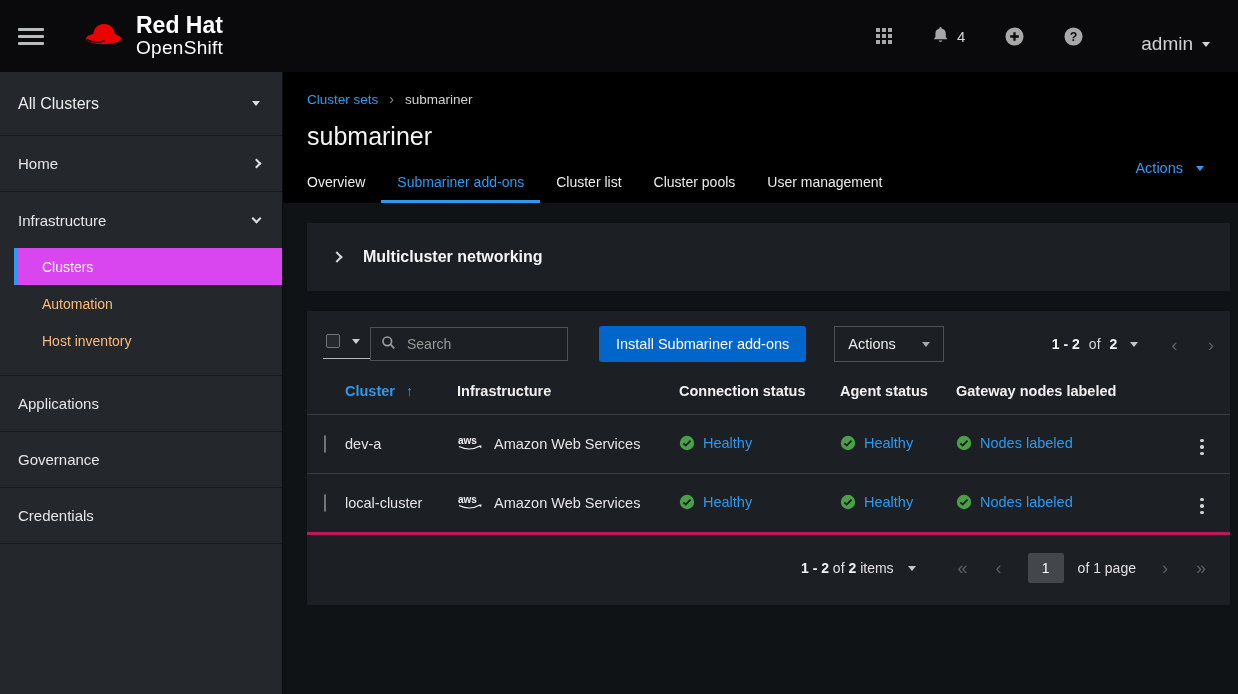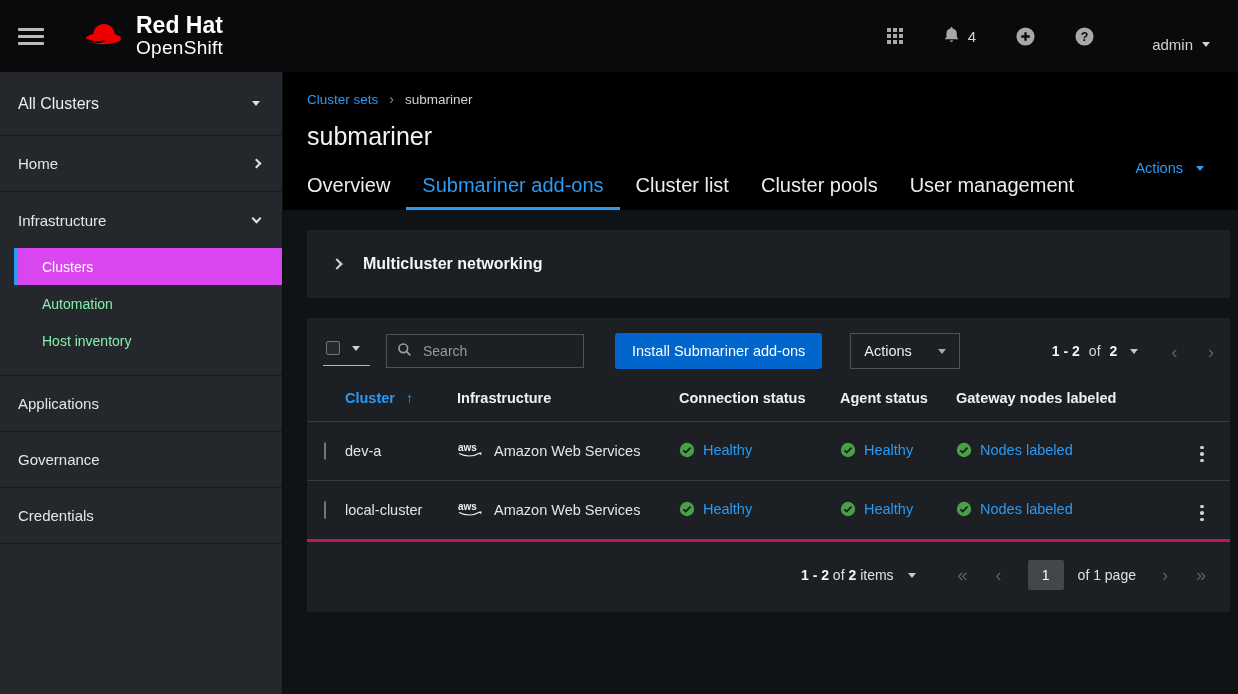--- a/index.html
+++ b/index.html
@@ -17,65 +17,65 @@
   .brand { display:flex; align-items:center; gap:10px; }
   .brand-text { line-height:1.1; }
   .brand-line1 { font-weight:700; font-size:23px; color:#fff; }
   .brand-line2 { font-size:19px; color:#fff; font-weight:400; letter-spacing:.3px; }
   .mast-spacer { flex:1; }
   .mast-icons { display:flex; align-items:center; gap:40px; margin-right:58px; }
   .icon-btn { display:flex; align-items:center; cursor:pointer; }
   .grid-icon { display:grid; grid-template-columns:repeat(3,4px); grid-template-rows:repeat(3,4px); gap:2px; }
   .grid-icon i { background:#a8a8a8; }
   .bell-group { display:flex; align-items:center; gap:8px; color:#d2d2d2; font-size:15px; }
-  .user-menu { display:flex; align-items:center; gap:9px; color:#d2d2d2; font-size:15px; cursor:pointer;margin-top:16px; }
+  .user-menu { display:flex; align-items:center; gap:9px; color:#d2d2d2; font-size:19px; cursor:pointer;margin-top:16px; }
   .caret { width:0; height:0; border-left:4.5px solid transparent; border-right:4.5px solid transparent; border-top:5.5px solid currentColor; display:inline-block; }
 
   
   .layout { display:flex; height:622px; }
 
   
   .sidebar { width:283px; background:#24272c; border-right:1px solid #0b0d0f; display:flex; flex-direction:column; }
   .side-row { display:flex; align-items:center; justify-content:space-between; padding:0 22px 0 18px; color:#e6e6e6; cursor:pointer; }
   .switcher { height:64px; font-size:16px; border-bottom:1px solid #16191c; color:#ececec; }
   .nav-item { height:56px; font-size:15px; border-bottom:1px solid #16191c; }
   .nav-group { border-bottom:1px solid #16191c; padding-bottom:16px; }
   .nav-group .side-row { height:56px; font-size:15px; }
-  .subitem { height:37px; display:flex; align-items:center; margin-left:14px; padding-left:25px; font-size:14px; color:#86efac; border-left:3px solid transparent; cursor:pointer; }
+  .subitem { height:37px; display:flex; align-items:center; margin-left:14px; padding-left:25px; font-size:14px; color:#fdba74; border-left:3px solid transparent; cursor:pointer; }
   .subitem.selected { background:#d946ef; border-left-color:#2b9af3; color:#fff;text-align:center; }
   .chev { width:7px; height:7px; border-right:2px solid #e0e0e0; border-bottom:2px solid #e0e0e0; display:inline-block; }
   .chev.right { transform:rotate(-45deg); }
   .chev.down  { transform:rotate(45deg); margin-top:-3px; }
 
   
   .main { flex:1; display:flex; flex-direction:column; background:#101316; min-width:0; }
   .page-header { background:#000000; padding:19px 32px 0 24px; position:relative; }
   .breadcrumb { font-size:13.5px; display:flex; gap:11px; align-items:center; }
   .breadcrumb .link { color:#2b9af3; cursor:pointer; }
   .breadcrumb .sep { color:#8a8d90; font-size:14px; }
   .breadcrumb .current { color:#d2d2d2; }
   .page-title { font-size:25px; color:#f3f3f3; font-weight:400; margin:15px 0 0; }
   .page-actions { position:absolute; right:34px; top:88px; color:#2b9af3; font-size:14.5px; display:flex; align-items:center; gap:13px; cursor:pointer; }
   .tabs { display:flex; margin-top:13px; }
-  .tab { padding:10px 16px 13px; font-size:20px; color:#ececec; position:relative; cursor:pointer; }
+  .tab { padding:10px 16px 13px; font-size:14px; color:#ececec; position:relative; cursor:pointer; }
   .tab:first-child { padding-left:0; }
   .tab.active { color:#2b9af3; }
   .tab.active::after { content:""; position:absolute; left:0; right:0; bottom:0; height:3px; background:#2b9af3; }
 
   .content { flex:1; padding:20px 8px 20px 24px; }
   .panel { background:#1c1f23; }
   .panel.networking { height:68px; display:flex; align-items:center; padding:0 26px; gap:22px; margin-bottom:20px; cursor:pointer; }
   .panel-title { font-size:16px; font-weight:700; color:#f5f5f5; }
   .expand-chev { width:8px; height:8px; border-color:#d6d6d6; }
 
   
   .toolbar { display:flex; align-items:center; padding:15px 16px; }
   .bulk-select { display:flex; align-items:center; gap:12px; padding:5px 10px 10px 3px; border-bottom:1px solid #b4b6b8; color:#cfcfcf; cursor:pointer; }
   .checkbox { width:14px; height:14px; border:1px solid #72767b; background:#26292e; border-radius:2px; cursor:pointer; }
-  .search-box { width:198px; height:34px; border:1px solid #4f5255; display:flex; align-items:center; padding:16px 10px; gap:9px; margin-left:16px; }
+  .search-box { width:198px; height:34px; border:1px solid #4f5255; display:flex; align-items:center; padding:16px 10px; gap:9px; }
   .search-box input { flex:1; min-width:0; background:transparent; border:none; outline:none; color:#e2e2e2; font-size:14px; font-family:inherit; }
   .search-box input::placeholder { color:#999; }
   .btn-primary { height:36px; background:#0066cc; border:none; color:#fff; font-size:14.5px; padding:0 17px; border-radius:3px; font-family:inherit; cursor:pointer; margin-left:31px; }
   .dropdown { height:36px; border:1px solid #4f5255; display:flex; align-items:center; gap:26px; padding:0 13px; color:#ededed; font-size:14.5px; margin-left:28px; cursor:pointer; }
   .dropdown .caret { color:#a8a8a8; }
   .toolbar-spacer { flex:1; }
   .pager { display:flex; align-items:center; gap:9px; color:#d8d8d8; font-size:14px; }
   .pager b { color:#f3f3f3; }
   .pager .caret { color:#c8c8c8; }
   .pager-nav { display:flex; gap:30px; margin-left:24px; color:#5d6166; font-size:19px; line-height:1; }

